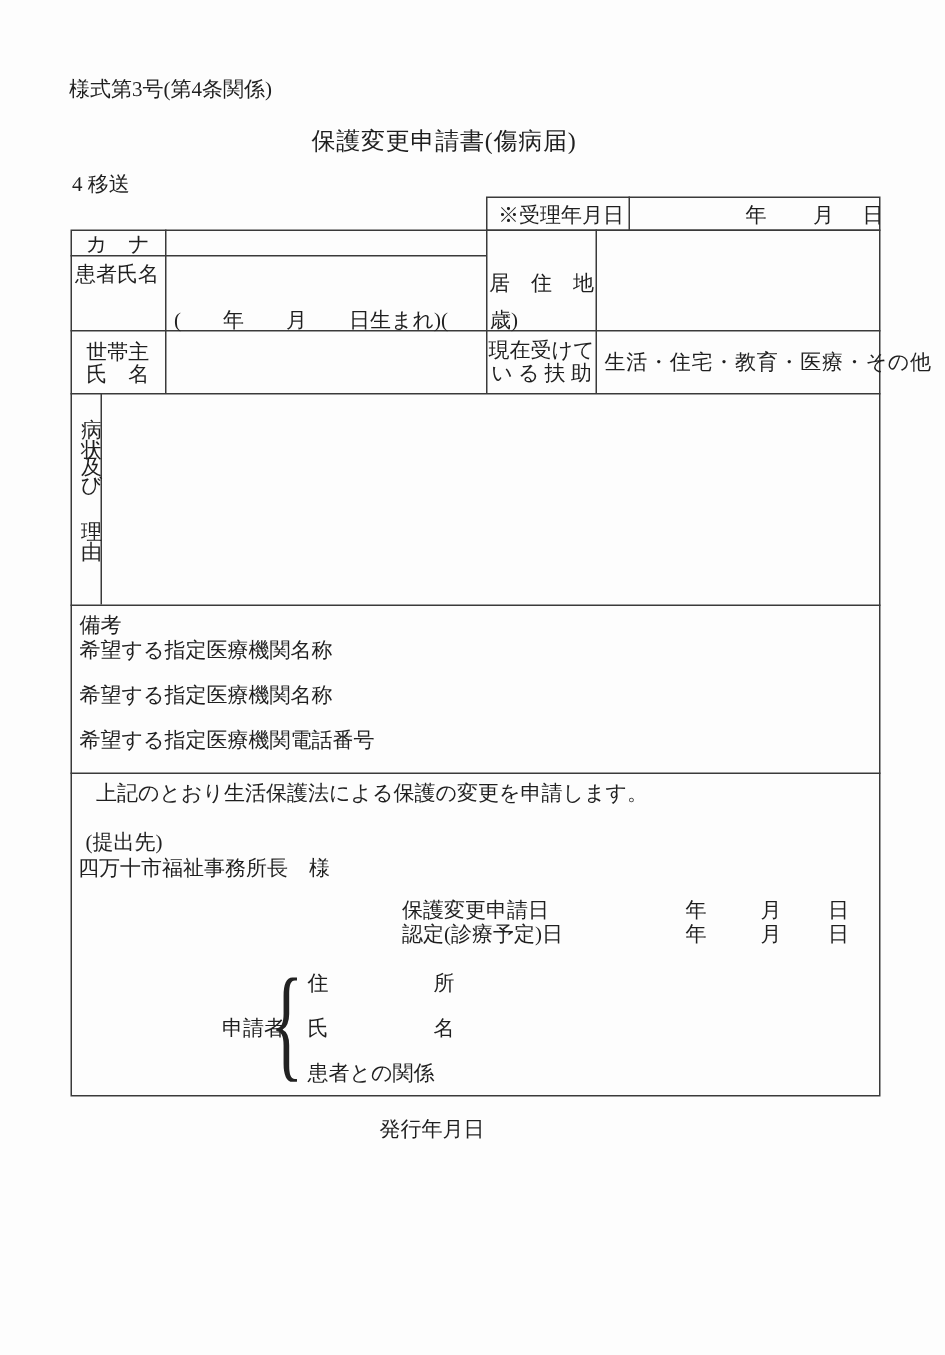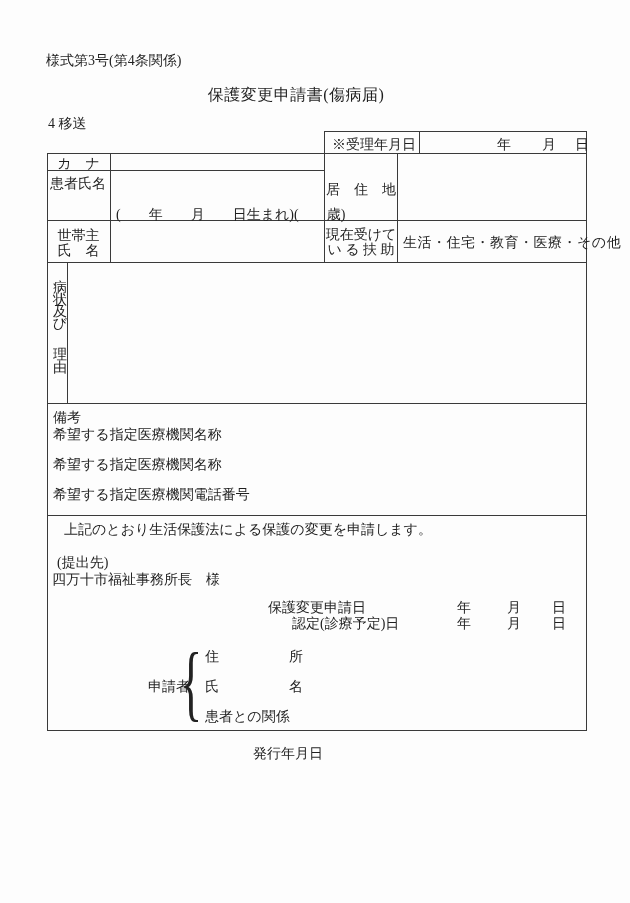--- a/index.html
+++ b/index.html
@@ -86,21 +86,21 @@
 
   <div class="t" style="left:64px;top:521px;">上記のとおり生活保護法による保護の変更を申請します。</div>
   <div class="t" style="left:57px;top:554px;">(提出先)</div>
   <div class="t" style="left:52px;top:571px;">四万十市福祉事務所長　様</div>
 
   <div class="t" style="left:268px;top:599px;">保護変更申請日</div>
   <div class="t" style="left:457px;top:599px;">年</div>
   <div class="t" style="left:507px;top:599px;">月</div>
   <div class="t" style="left:552px;top:599px;">日</div>
 
-  <div class="t" style="left:268px;top:615px;margin-left:24px;">認定(診療予定)日</div>
+  <div class="t" style="left:268px;top:615px;">認定(診療予定)日</div>
   <div class="t" style="left:457px;top:615px;">年</div>
   <div class="t" style="left:507px;top:615px;">月</div>
   <div class="t" style="left:552px;top:615px;">日</div>
 
   <div class="t" style="left:148px;top:678px;">申請者</div>
   <div class="brace" style="left:180px;top:644px;">{</div>
   <div class="t" style="left:205px;top:648px;">住　　　　　所</div>
   <div class="t" style="left:205px;top:678px;">氏　　　　　名</div>
   <div class="t" style="left:205px;top:708px;">患者との関係</div>
 

